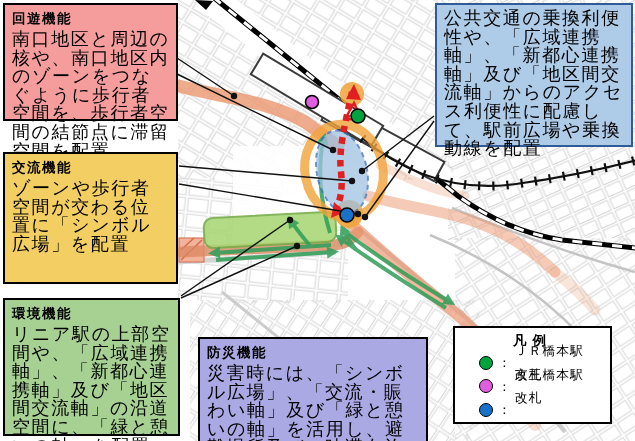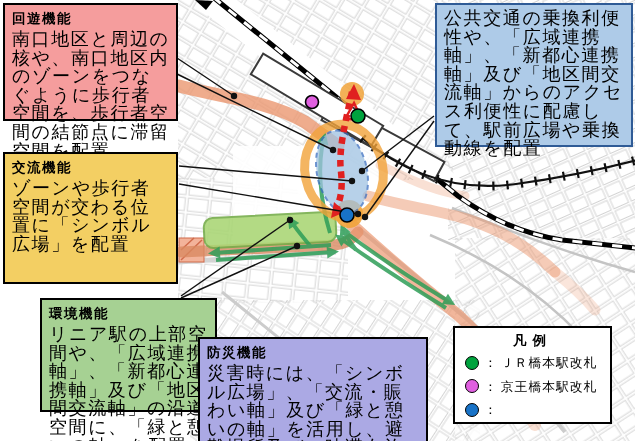--- a/index.html
+++ b/index.html
@@ -5,26 +5,26 @@
   html,body{margin:0;padding:0;background:#fff;}
   #stage{position:relative;width:635px;height:441px;overflow:hidden;background:#fff;
          font-family:"Liberation Sans","DejaVu Sans",sans-serif;}
   #basemap{position:absolute;left:0;top:0;}
   .note{position:absolute;border:2px solid #000;box-sizing:border-box;
         padding:4px 6px 2px 7px;color:#000000;z-index:10;}
   .note h3{margin:0 0 2px 0;font-size:13.5px;font-weight:bold;letter-spacing:1.5px;line-height:19px;}
   .note p{margin:0;font-size:18px;line-height:18.6px;letter-spacing:1.6px;}
   #box-circulation{left:3px;top:3px;width:175px;height:118px;}
   #box-exchange{left:3px;top:152px;width:175px;height:132px;}
-  #box-environment{left:3px;top:298px;width:177px;height:114px;margin-left:37px;}
+  #box-environment{left:3px;top:298px;width:177px;height:138px;}
   #box-disaster{left:198px;top:330px;width:230px;height:107px;margin-top:7px;}
   #box-transport{left:435px;top:3px;width:198px;height:144px;border-width:2px;}
   #legend{position:absolute;left:453px;top:326px;width:159px;height:98px;
           background:#fff;border:2px solid #000;box-sizing:border-box;z-index:10;
-          padding:3px 6px;}
+          padding:3px 20px;}
   #legend .ttl{text-align:center;font-size:13.5px;font-weight:bold;letter-spacing:6px;line-height:20px;}
   .lrow{display:flex;align-items:center;font-size:12.8px;letter-spacing:1px;line-height:23.5px;height:23.5px;}
   .dot{display:inline-block;width:12px;height:12px;border-radius:50%;
        border:1.6px solid #000;margin:0 5px 0 4px;flex:0 0 auto;}
   .colon{margin-right:3px;}
 </style>
 </head>
 <body>
 
 <div id="stage">

